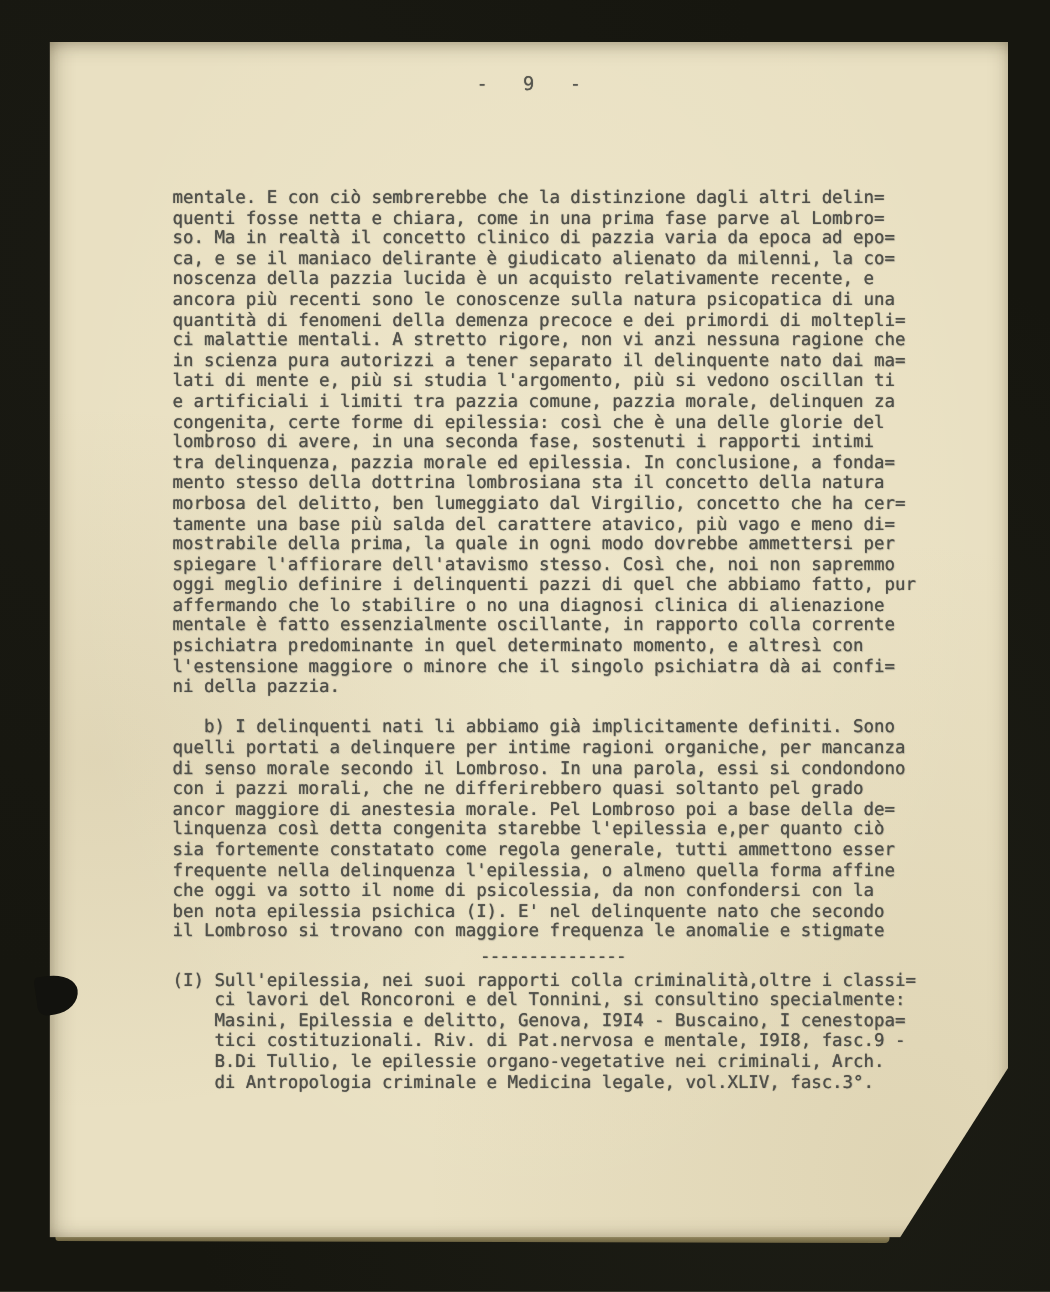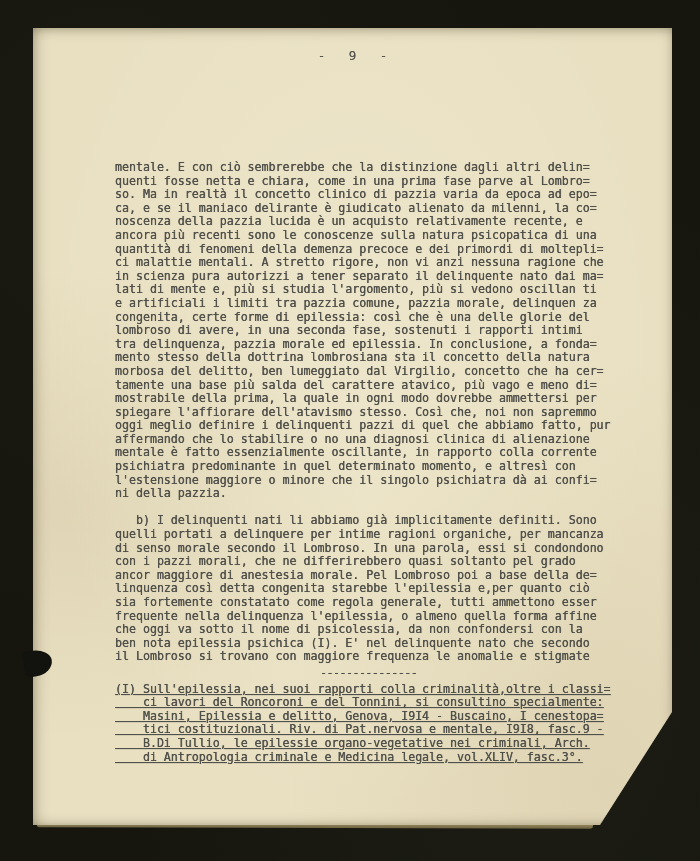--- a/index.html
+++ b/index.html
@@ -46,21 +46,20 @@
       inset 0 -8px 14px -10px rgba(60,50,25,0.35);
     clip-path: polygon(0 0, 639px 0, 639px 684px, 567px 797px, 0 797px);
   }
   .typewriter {
     font-family: "DejaVu Sans Mono", "Liberation Mono", monospace;
     font-size: 11.6px;
     line-height: 13.6px;
     color: #50504a;
     white-space: pre;
     text-shadow: 0 0 0.6px rgba(80,80,74,0.85), 0.4px 0.4px 0.7px rgba(90,90,82,0.35);
-    margin-top: 36px;
   }
   .page-number {
     position: absolute;
     top: 20px;
     left: 0;
     width: 100%;
     text-align: center;
     font-family: "DejaVu Sans Mono", "Liberation Mono", monospace;
     font-size: 12.5px;
     color: #56564f;
@@ -72,21 +71,21 @@
     left: 82px;
     top: 97px;
     width: 505px;
   }
   .para-b { margin-top: 13.6px; }
   .separator {
     margin-top: 3px;
     padding-left: 205px;
     letter-spacing: -0.5px;
   }
-  .footnote { margin-top: 2px; text-decoration: underline; }
+  .footnote { margin-top: 2px; }
   .ink-blob {
     position: absolute;
     left: 24px;
     top: 650px;
     width: 28px;
     height: 26px;
     background: #12120e;
     border-radius: 10% 85% 80% 30% / 20% 60% 70% 30%;
     transform: rotate(-8deg);
   }

